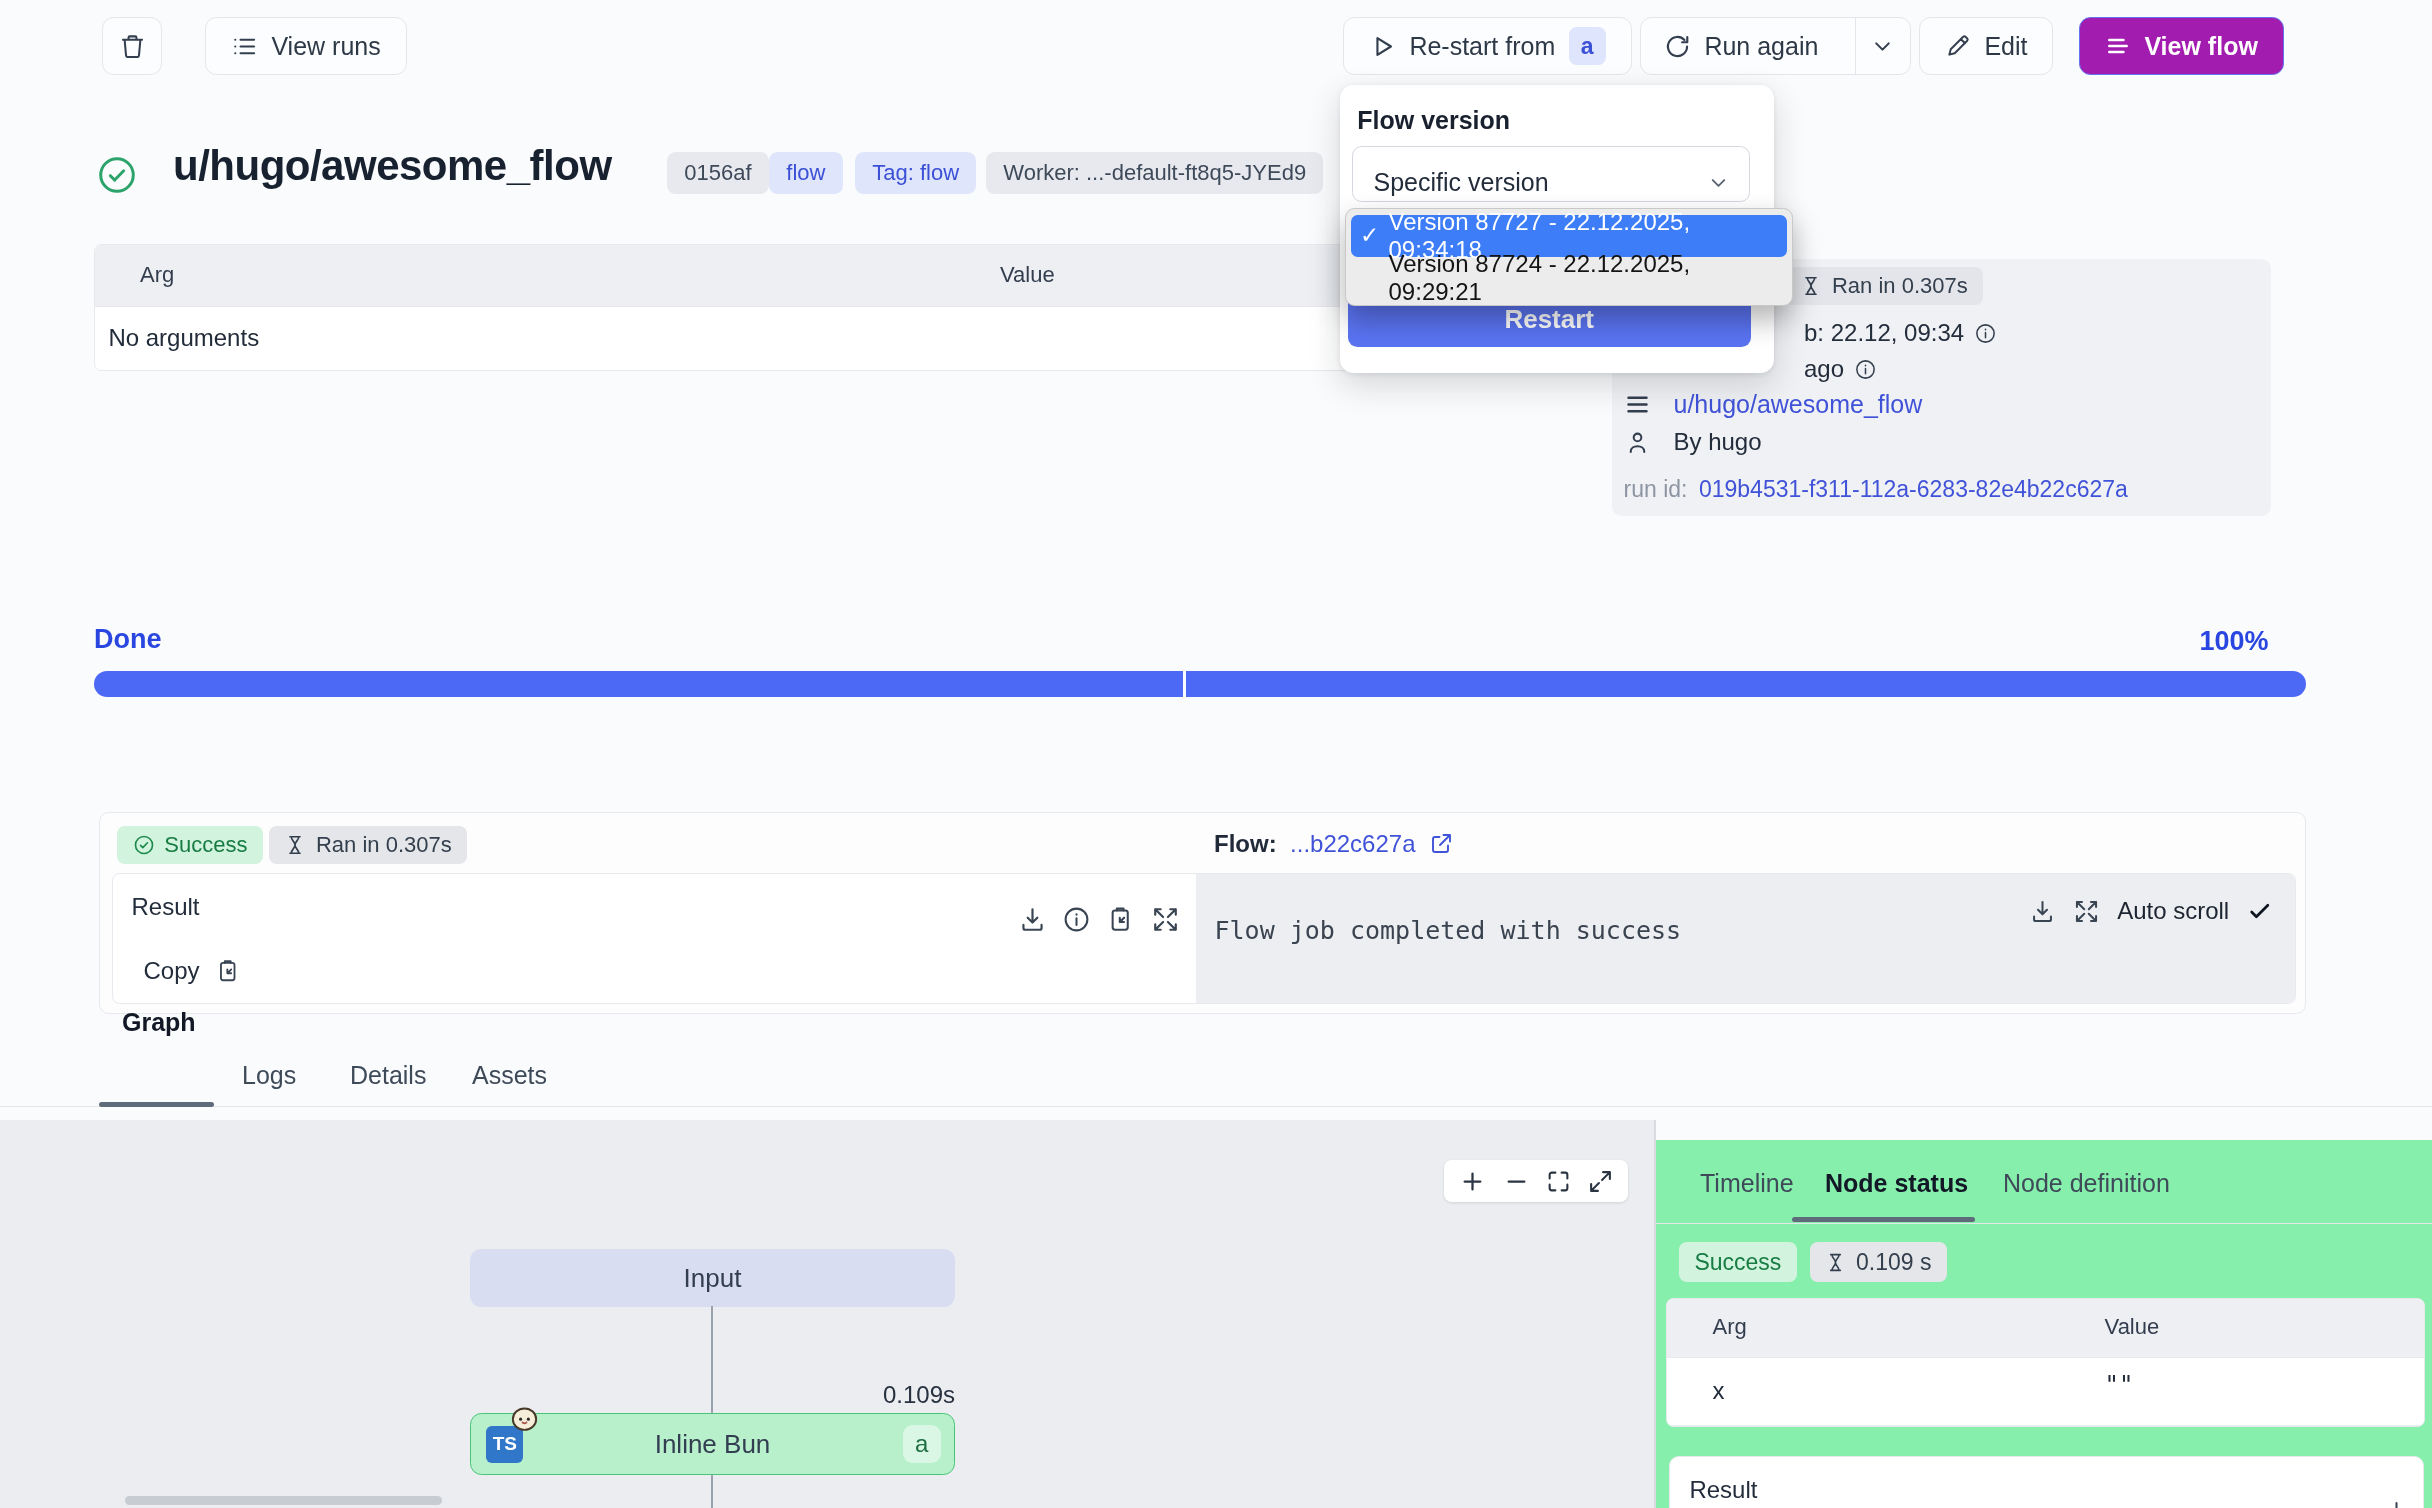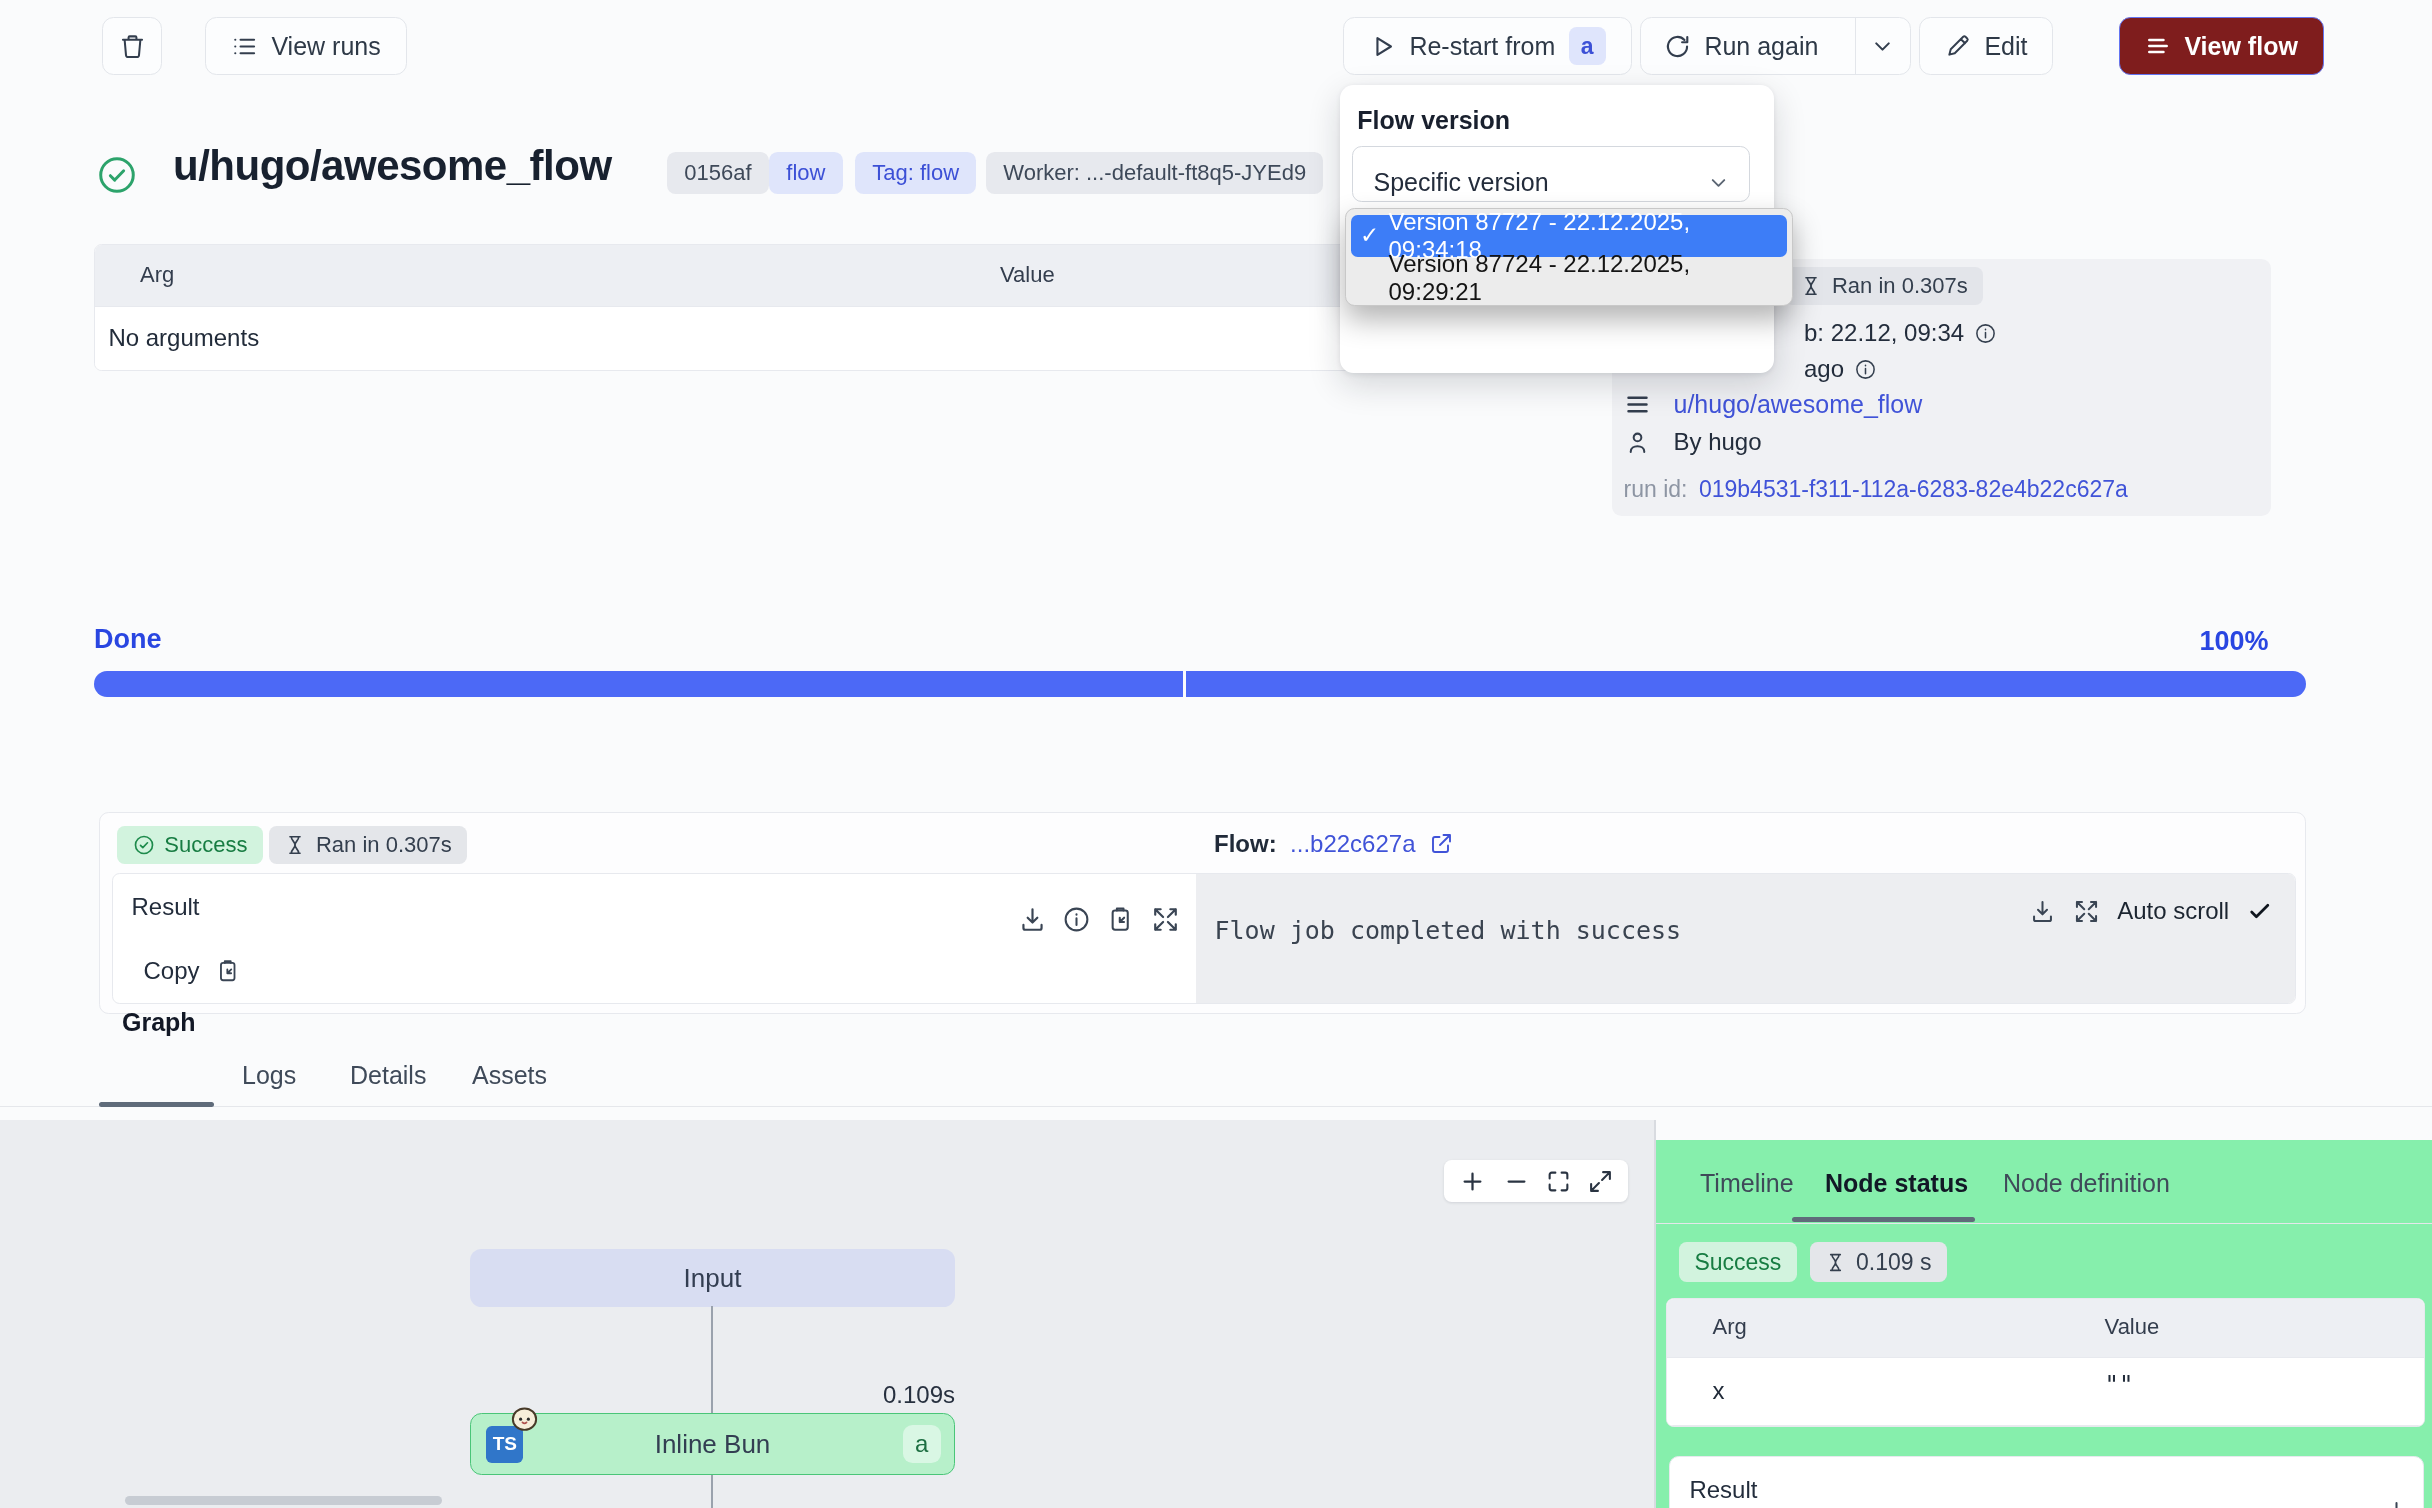--- a/index.html
+++ b/index.html
@@ -4,21 +4,21 @@
 <style>
   html,body{margin:0;padding:0;background:#fafbfc;font-family:"Liberation Sans",sans-serif;color:#202a38;}
   .screen{position:relative;width:2432px;height:1508px;overflow:hidden;background:#fafbfc;}
   .abs{position:absolute;}
   svg{display:block;flex:none;}
   
   .btn{display:flex;align-items:center;gap:13.4px;height:58px;padding:0 25px;border:1.4px solid #e3e6eb;
        border-radius:11.5px;background:#fcfdfe;font-size:25px;font-weight:500;color:#2e3947;box-sizing:border-box;cursor:pointer;}
   .btn .kbd{display:flex;align-items:center;justify-content:center;height:38px;min-width:37px;border-radius:7.7px;
        background:#dfe5fc;color:#3c50d6;font-size:23px;font-weight:600;}
-  .btn-primary{background:#7f1d1d;border-color:#6374f2;color:#fff;font-weight:600;margin-left:40px;}
+  .btn-primary{background:#a21caf;border-color:#6374f2;color:#fff;font-weight:600;}
   .split{display:flex;align-items:stretch;padding:0;}
   .split .main{display:flex;align-items:center;gap:13.4px;padding:0 23px;}
   .split .caret{display:flex;align-items:center;justify-content:center;width:54px;border-left:1.4px solid #e3e6eb;}
   
   .page-title{font-size:42px;font-weight:700;letter-spacing:-0.5px;color:#18212f;}
   .pill{display:inline-flex;align-items:center;height:42px;padding:0 17.3px;border-radius:8.6px;font-size:22px;font-weight:500;white-space:nowrap;}
   .pill-gray{background:#e7e9ee;color:#3e4959;}
   .pill-blue{background:#dfe5fb;color:#3c50d6;}
   
   .table-card{border:1px solid #e7e9ee;border-radius:7.7px;background:#fff;overflow:hidden;box-sizing:border-box;}
@@ -328,20 +328,23 @@
   </div>
 
   <div class="abs popup" style="left:1340px;top:85px;width:434px;height:288px;">
     <div class="abs" style="left:17.3px;top:21px;font-size:25px;font-weight:600;color:#19202e;">Flow version</div>
     <div class="abs select" style="left:11.5px;top:61px;width:398px;height:56px;">
       <span>Specific version</span>
       <svg width="23" height="23" viewBox="0 0 24 24" fill="none" stroke="#5b6573" stroke-width="2" stroke-linecap="round" stroke-linejoin="round">
           <path d="M6 9.5l6 6 6-6"></path>
         </svg>
     </div>
+    <div class="abs btn-restart" style="left:7.7px;top:206px;width:403px;height:56px;">
+      <span>Restart</span>
+    </div>
   </div>
 
   <div class="abs dropdown" style="left:1345px;top:208px;width:448px;height:98px;padding:5.8px 4.8px;">
     <div class="opt opt-selected">
       <span class="check">✓</span>
       <span>Version 87727 - 22.12.2025, 09:34:18</span>
     </div>
     <div class="opt">
       <span class="check"></span>
       <span>Version 87724 - 22.12.2025, 09:29:21</span>

